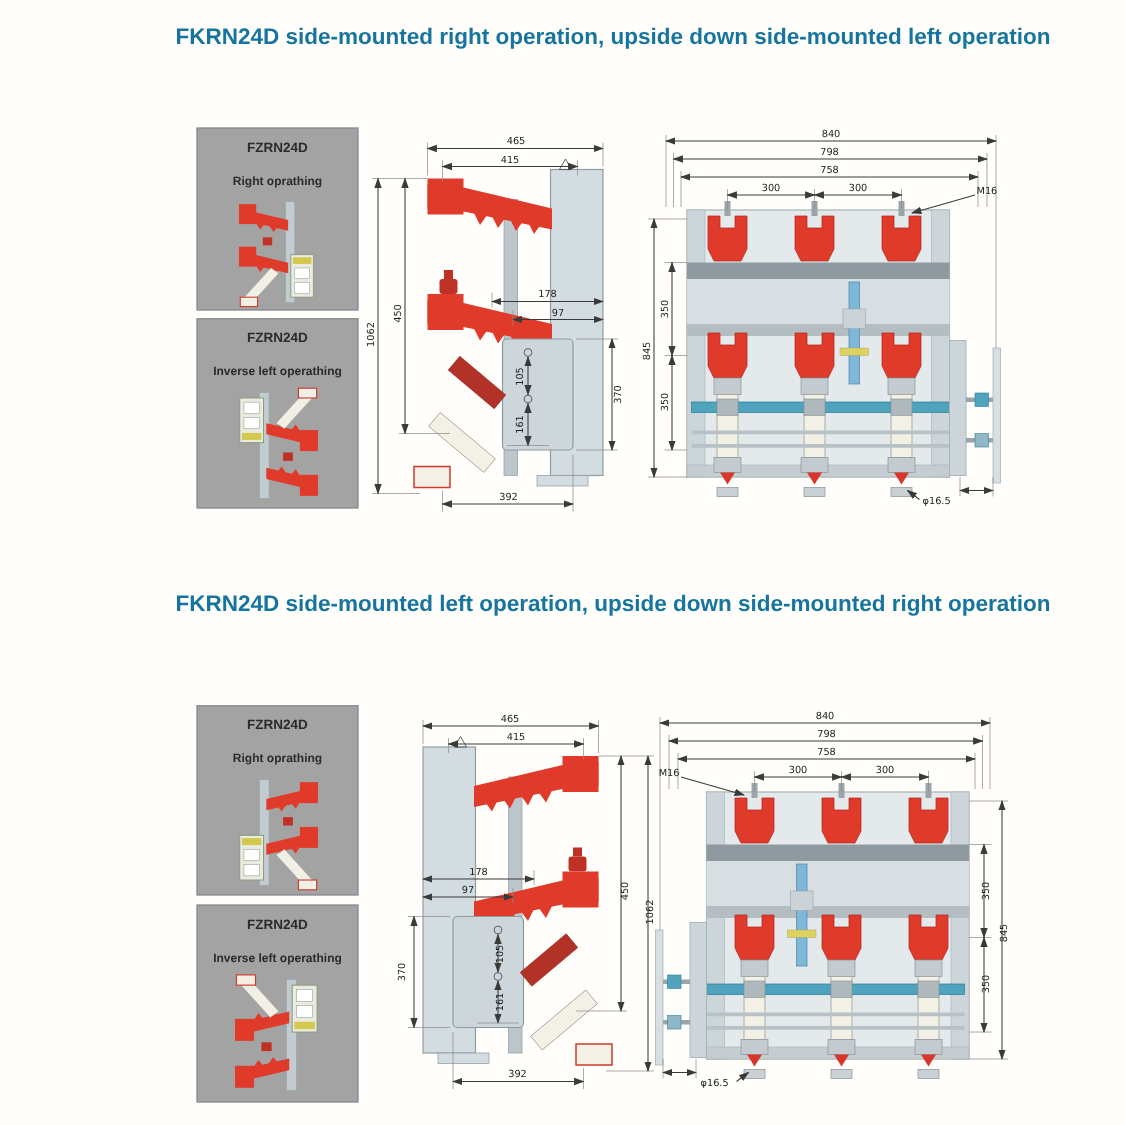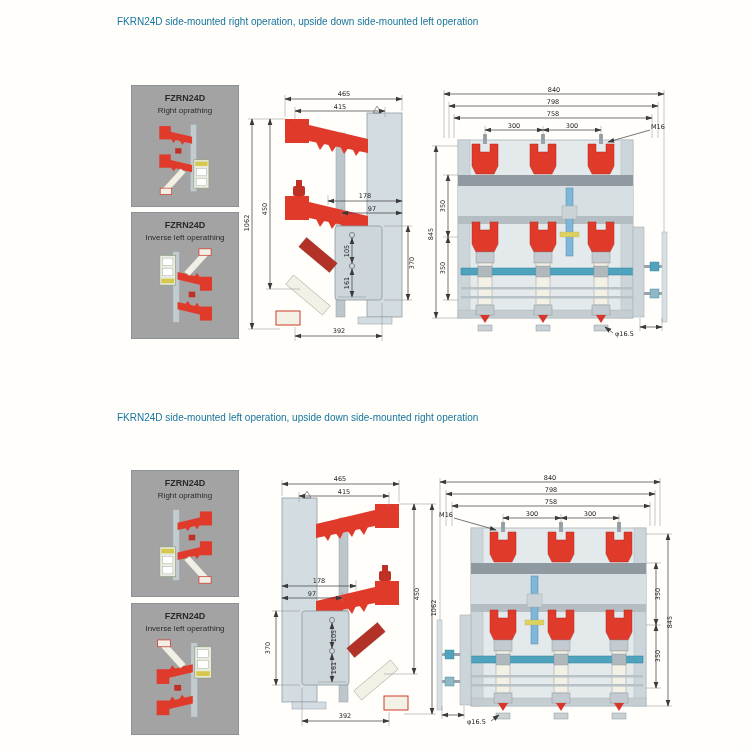--- a/index.html
+++ b/index.html
@@ -1,20 +1,20 @@
 <!DOCTYPE html>
 <html><head>
 <meta charset="utf-8">
 <style>
   html,body{margin:0;padding:0;background:#ffffff;}
   .page{position:relative;width:750px;height:750px;background:#fffefa;font-family:"Liberation Sans",sans-serif;overflow:hidden;}
-  .title{position:absolute;font-size:10px;font-weight:normal;color:#16759f;white-space:nowrap;}
+  .title{position:absolute;font-size:15px;font-weight:bold;color:#16759f;white-space:nowrap;}
   .panel{position:absolute;left:131px;width:108px;background:#a3a3a3;border:1px solid #8d9296;box-sizing:border-box;text-align:center;}
   .pm{font-size:9px;font-weight:bold;color:#2a2a2a;margin-top:7px;}
-  .pc{font-size:8px;font-weight:normal;color:#2a2a2a;margin-top:3px;white-space:nowrap;}
+  .pc{font-size:8px;font-weight:bold;color:#2a2a2a;margin-top:13px;white-space:nowrap;}
   .mini{margin-top:4px;}
   .abs{position:absolute;}
   svg{overflow:visible;}
   .dt{font-family:"DejaVu Sans",sans-serif;font-size:6.5px;fill:#222;}
   .el{stroke:#8f8f8f;stroke-width:0.5;fill:none;}
   .dl{stroke:#3a3a3a;stroke-width:0.7;fill:none;marker-start:url(#arr);marker-end:url(#arr);}
   .ll{stroke:#3a3a3a;stroke-width:0.7;fill:none;marker-end:url(#arr);}
 </style>
 </head>
 <body>
@@ -261,21 +261,21 @@
         <text class="dt" x="187" y="254" text-anchor="start">φ16.5</text>
       </g>
       <g>
         <line class="el" x1="212" y1="236" x2="212" y2="249"></line>
           <line class="el" x1="234" y1="236" x2="234" y2="249"></line>
         <line class="dl" x1="212" y1="245" x2="234" y2="245"></line>
       </g>
     </g>
   </svg>
 
-  <div class="title" style="left:117px;top:412px">FKRN24D side-mounted left operation, upside down side-mounted right operation</div>
+  <div class="title" style="left:117px;top:394px">FKRN24D side-mounted left operation, upside down side-mounted right operation</div>
 
   <div class="panel" style="top:470px;height:127px">
     <div class="pm">FZRN24D</div>
     <div class="pc">Right oprathing</div>
     <svg class="mini" width="70" height="82" viewBox="0 0 70 88">
       <use href="#miniart" transform="translate(70,0) scale(-1,1)"></use>
     </svg>
   </div>
 
   <div class="panel" style="top:603px;height:132px">

